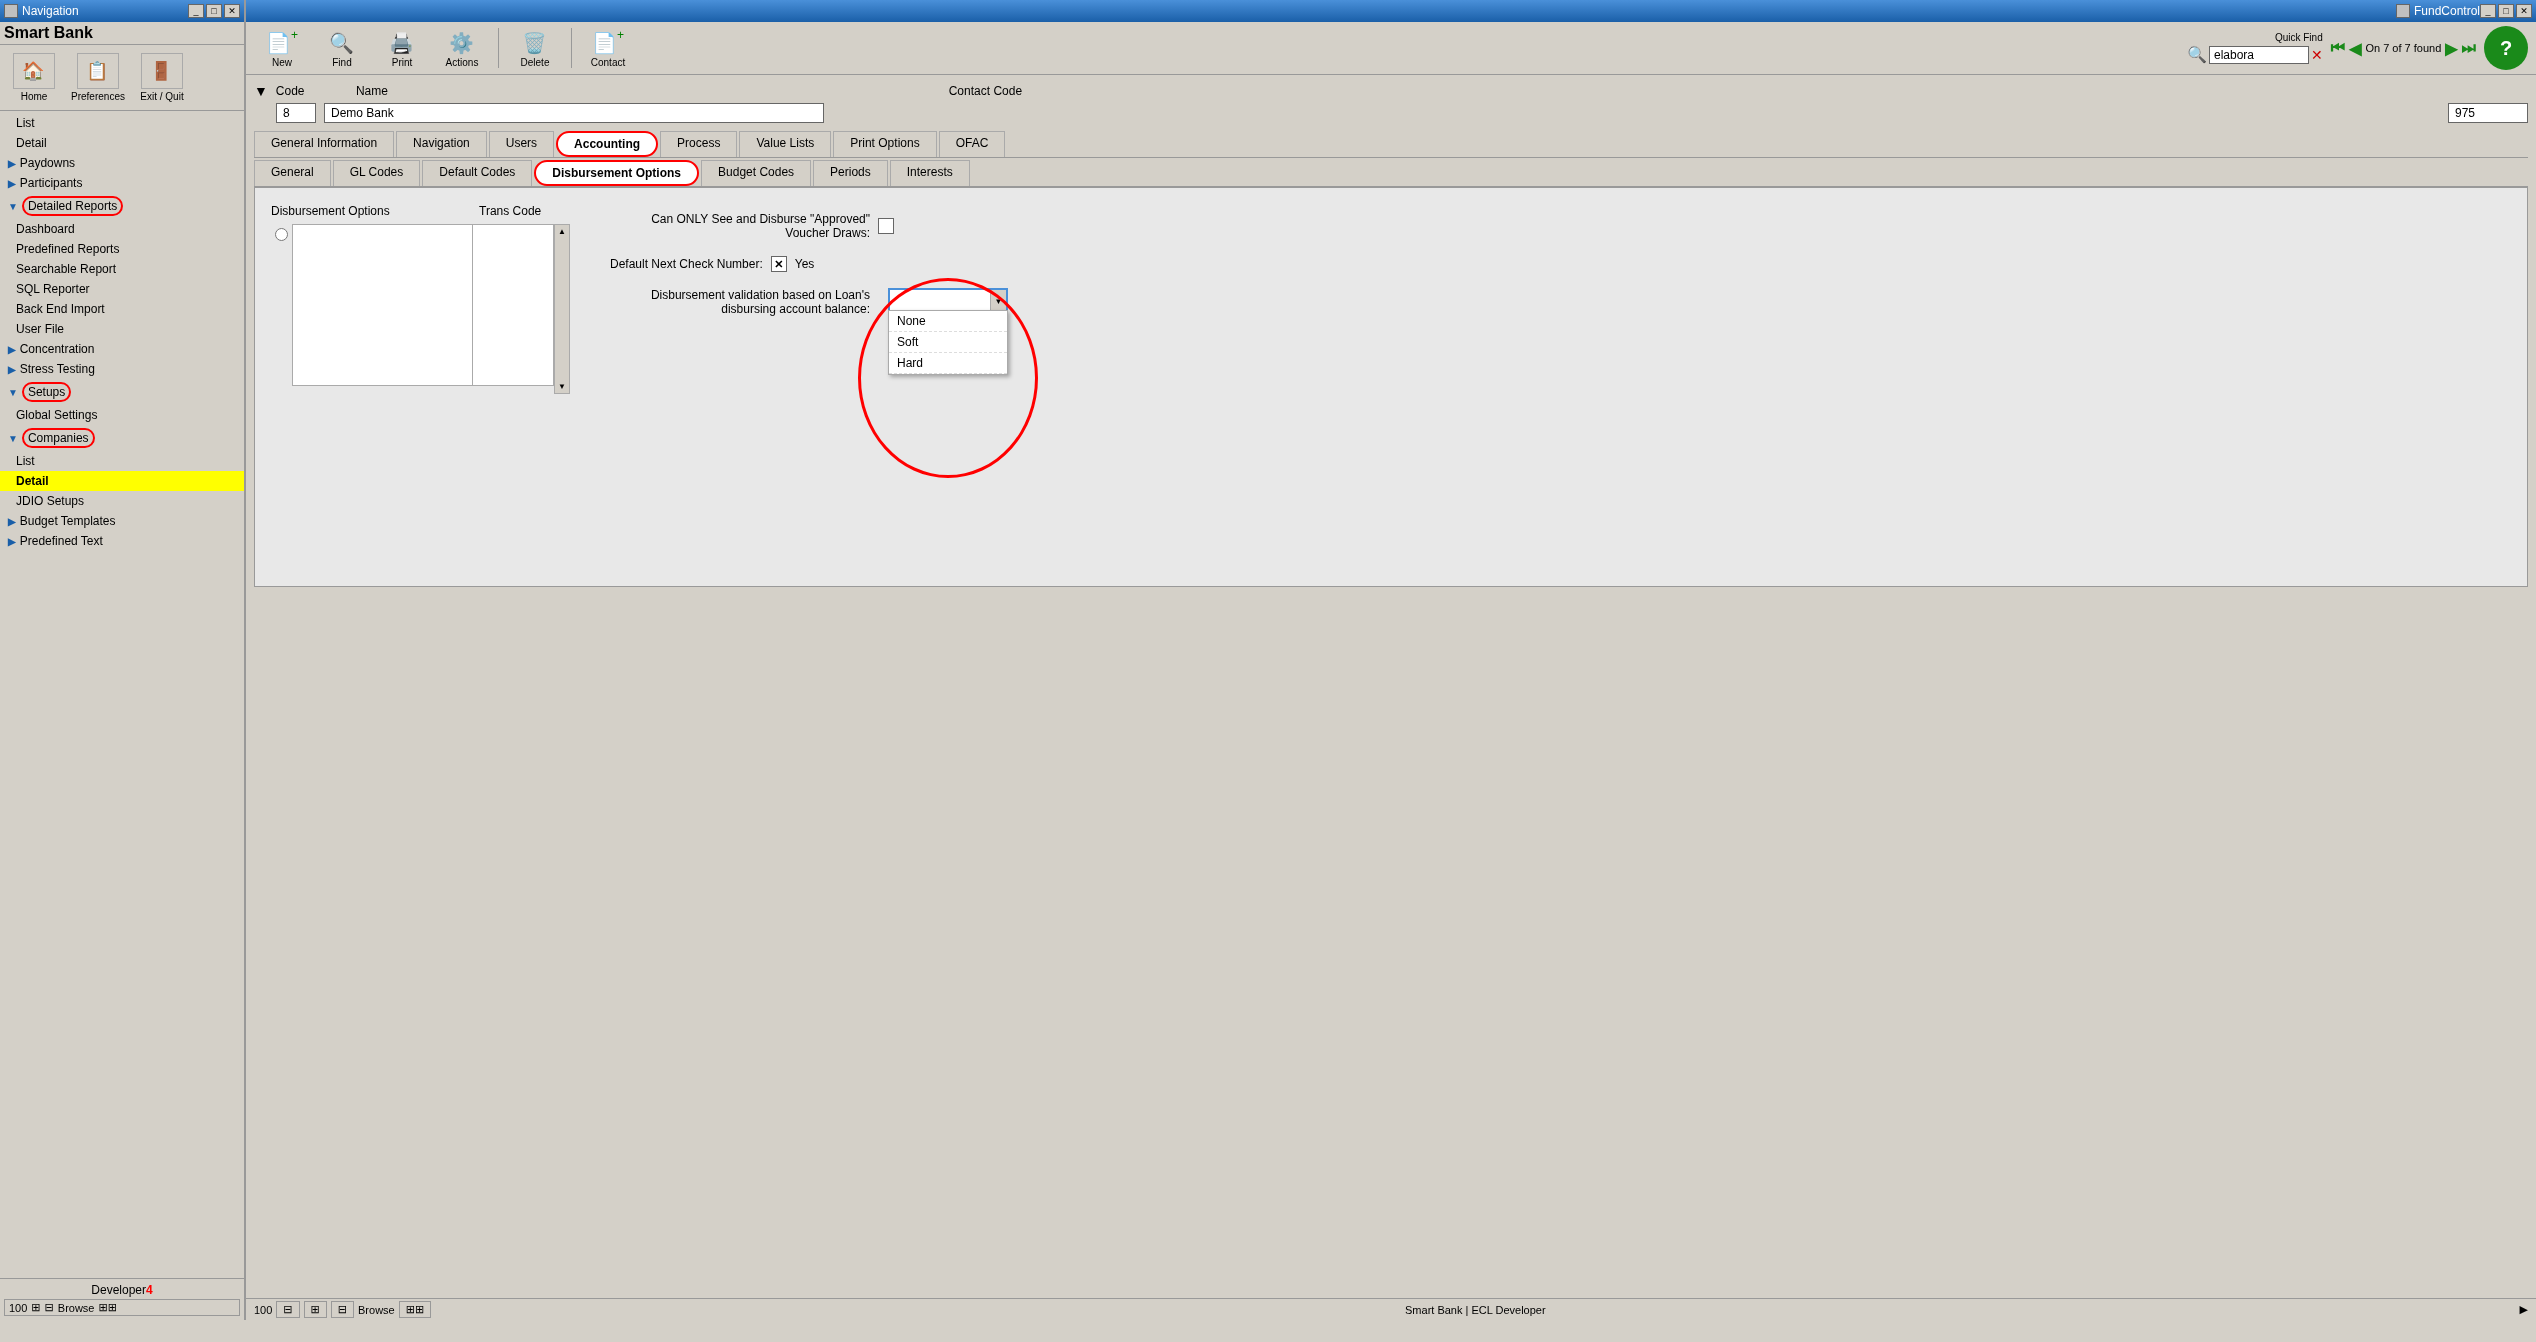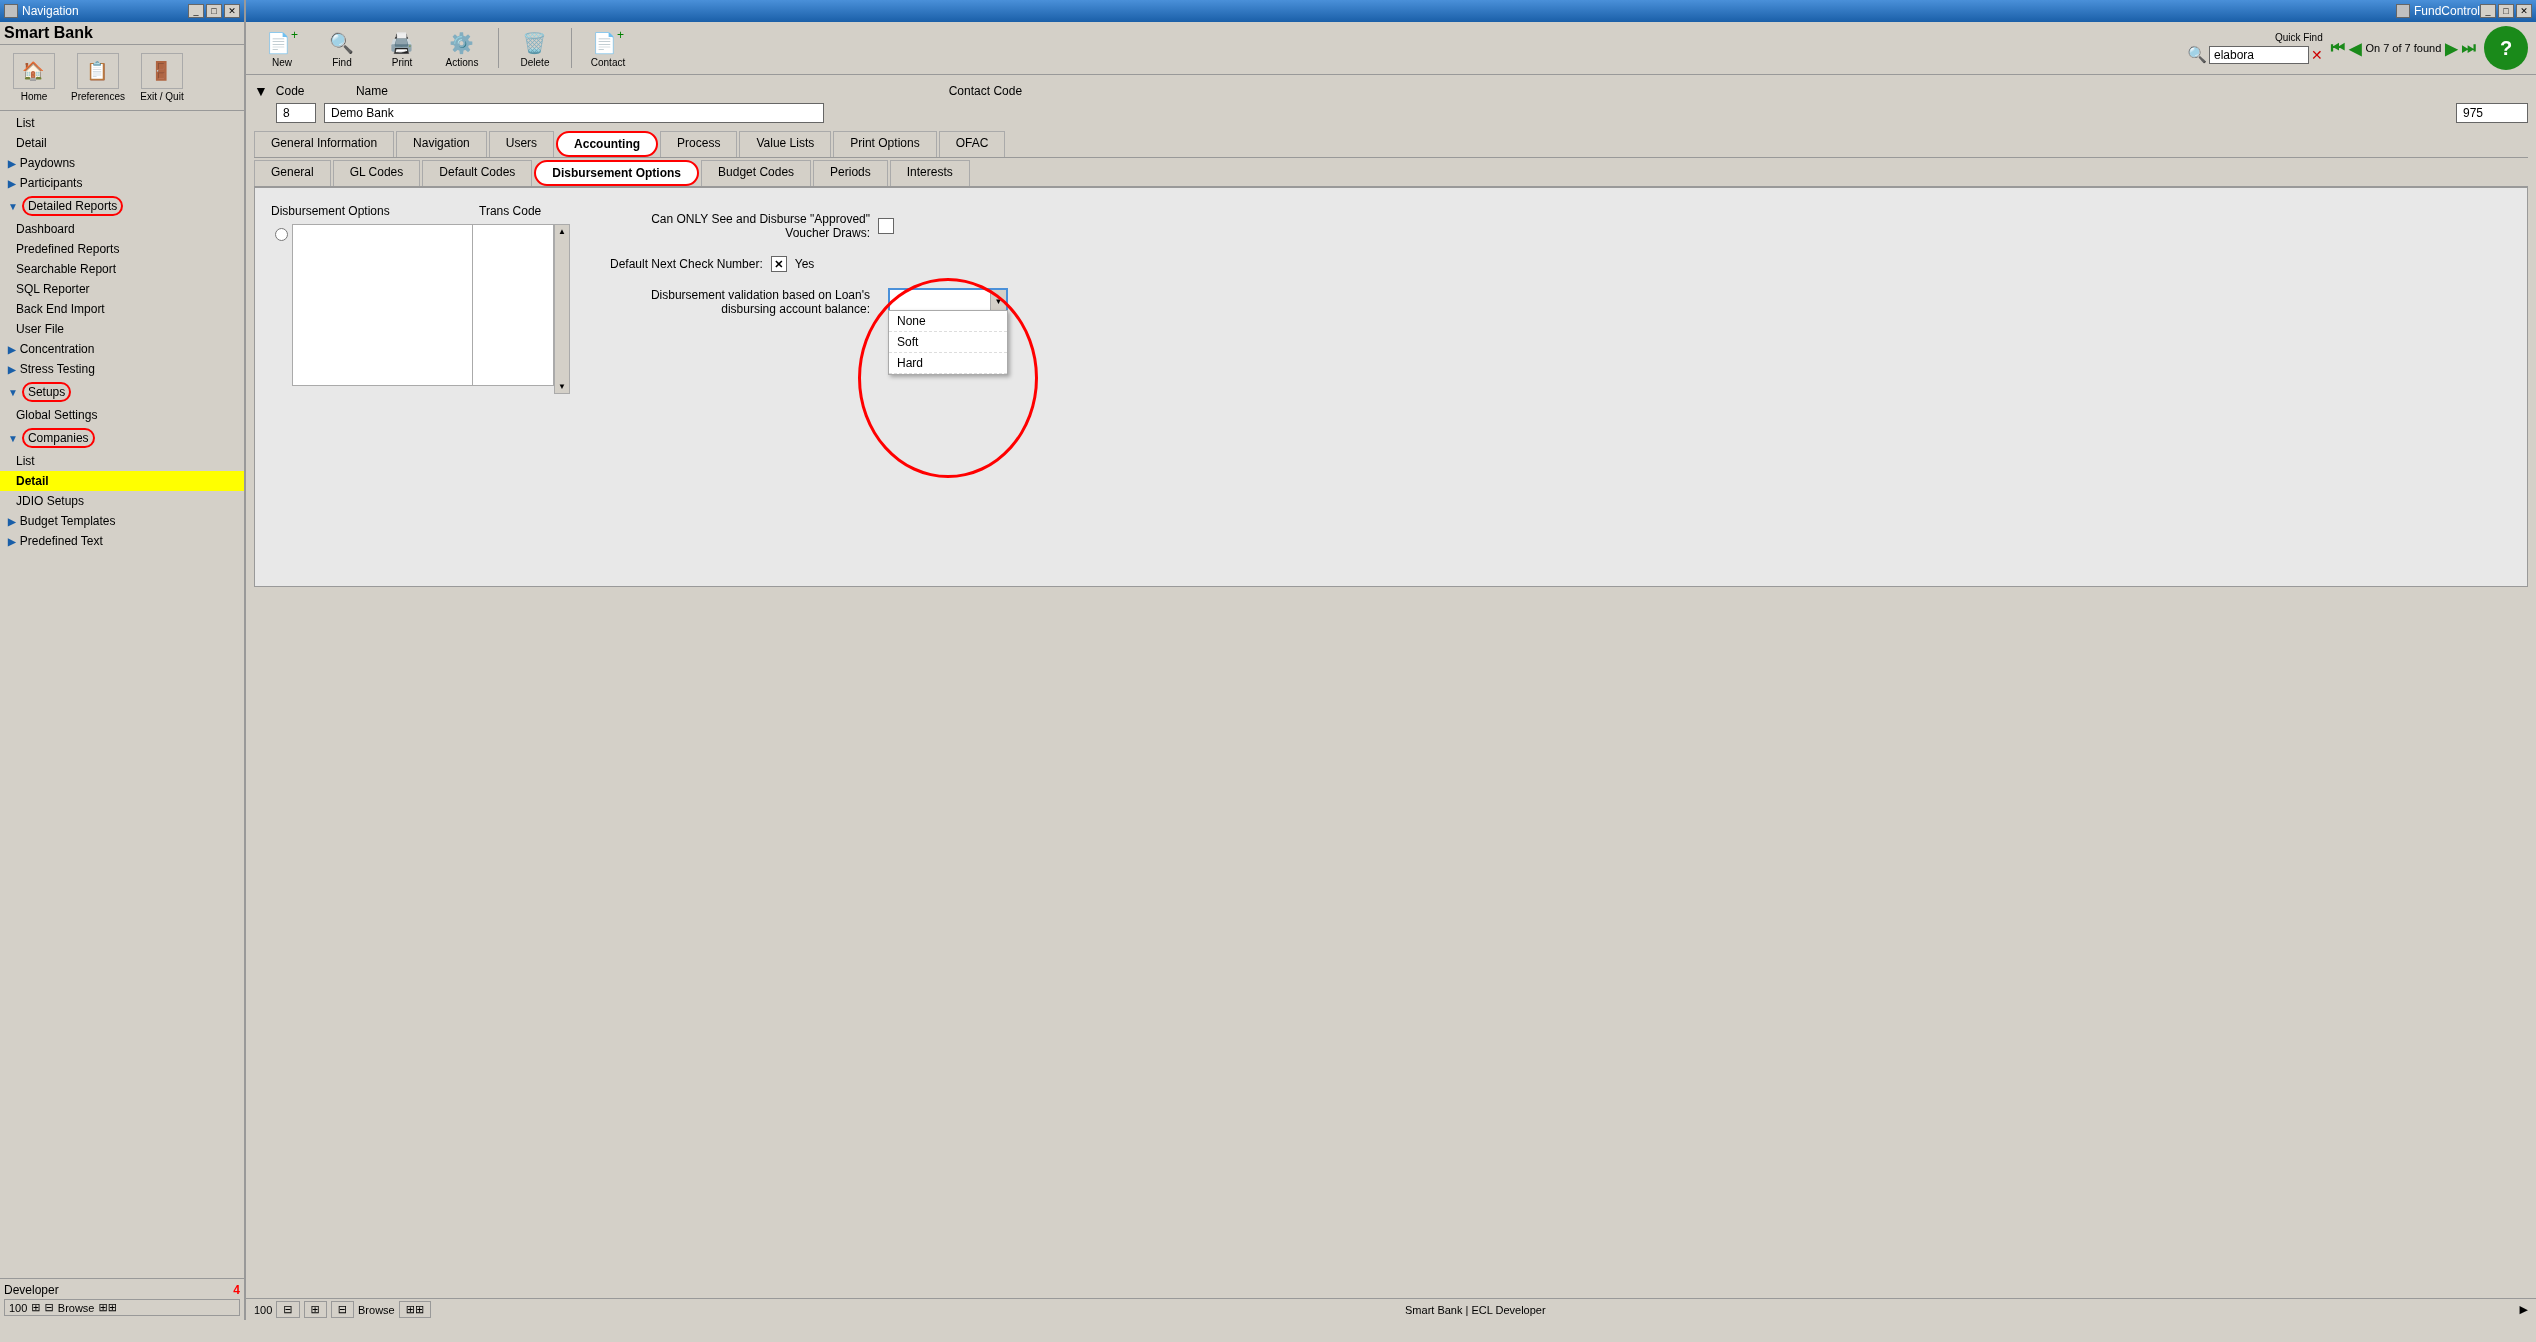--- a/index.html
+++ b/index.html
@@ -118,21 +118,21 @@
     
     .nav-bottom {
       border-top: 1px solid #999;
       padding: 4px;
       display: flex;
       flex-direction: column;
       gap: 2px;
     }
     .nav-developer-row {
       display: flex;
-      justify-content: space-between;
+      justify-content: center;
       align-items: center;
     }
     .developer-badge {
       color: red;
       font-weight: bold;
     }
     .nav-status-bar {
       background: #d4d0c8;
       border: 1px solid #999;
       padding: 1px 4px;
@@ -249,21 +249,21 @@
     .field-label { font-size: 12px; }
     .field-arrow { font-size: 14px; cursor: pointer; }
     .field-input {
       border: 1px solid #666;
       background: white;
       padding: 2px 6px;
       font-size: 12px;
     }
     .field-input.code { width: 40px; }
     .field-input.name { width: 500px; }
-    .field-input.contact { width: 72px; }
+    .field-input.contact { width: 80px; }
     .field-group { display: flex; align-items: center; gap: 4px; }
 
     
     .tabs-row {
       display: flex;
       background: #d4d0c8;
       border-bottom: 1px solid #999;
     }
     .tab {
       padding: 4px 16px;

